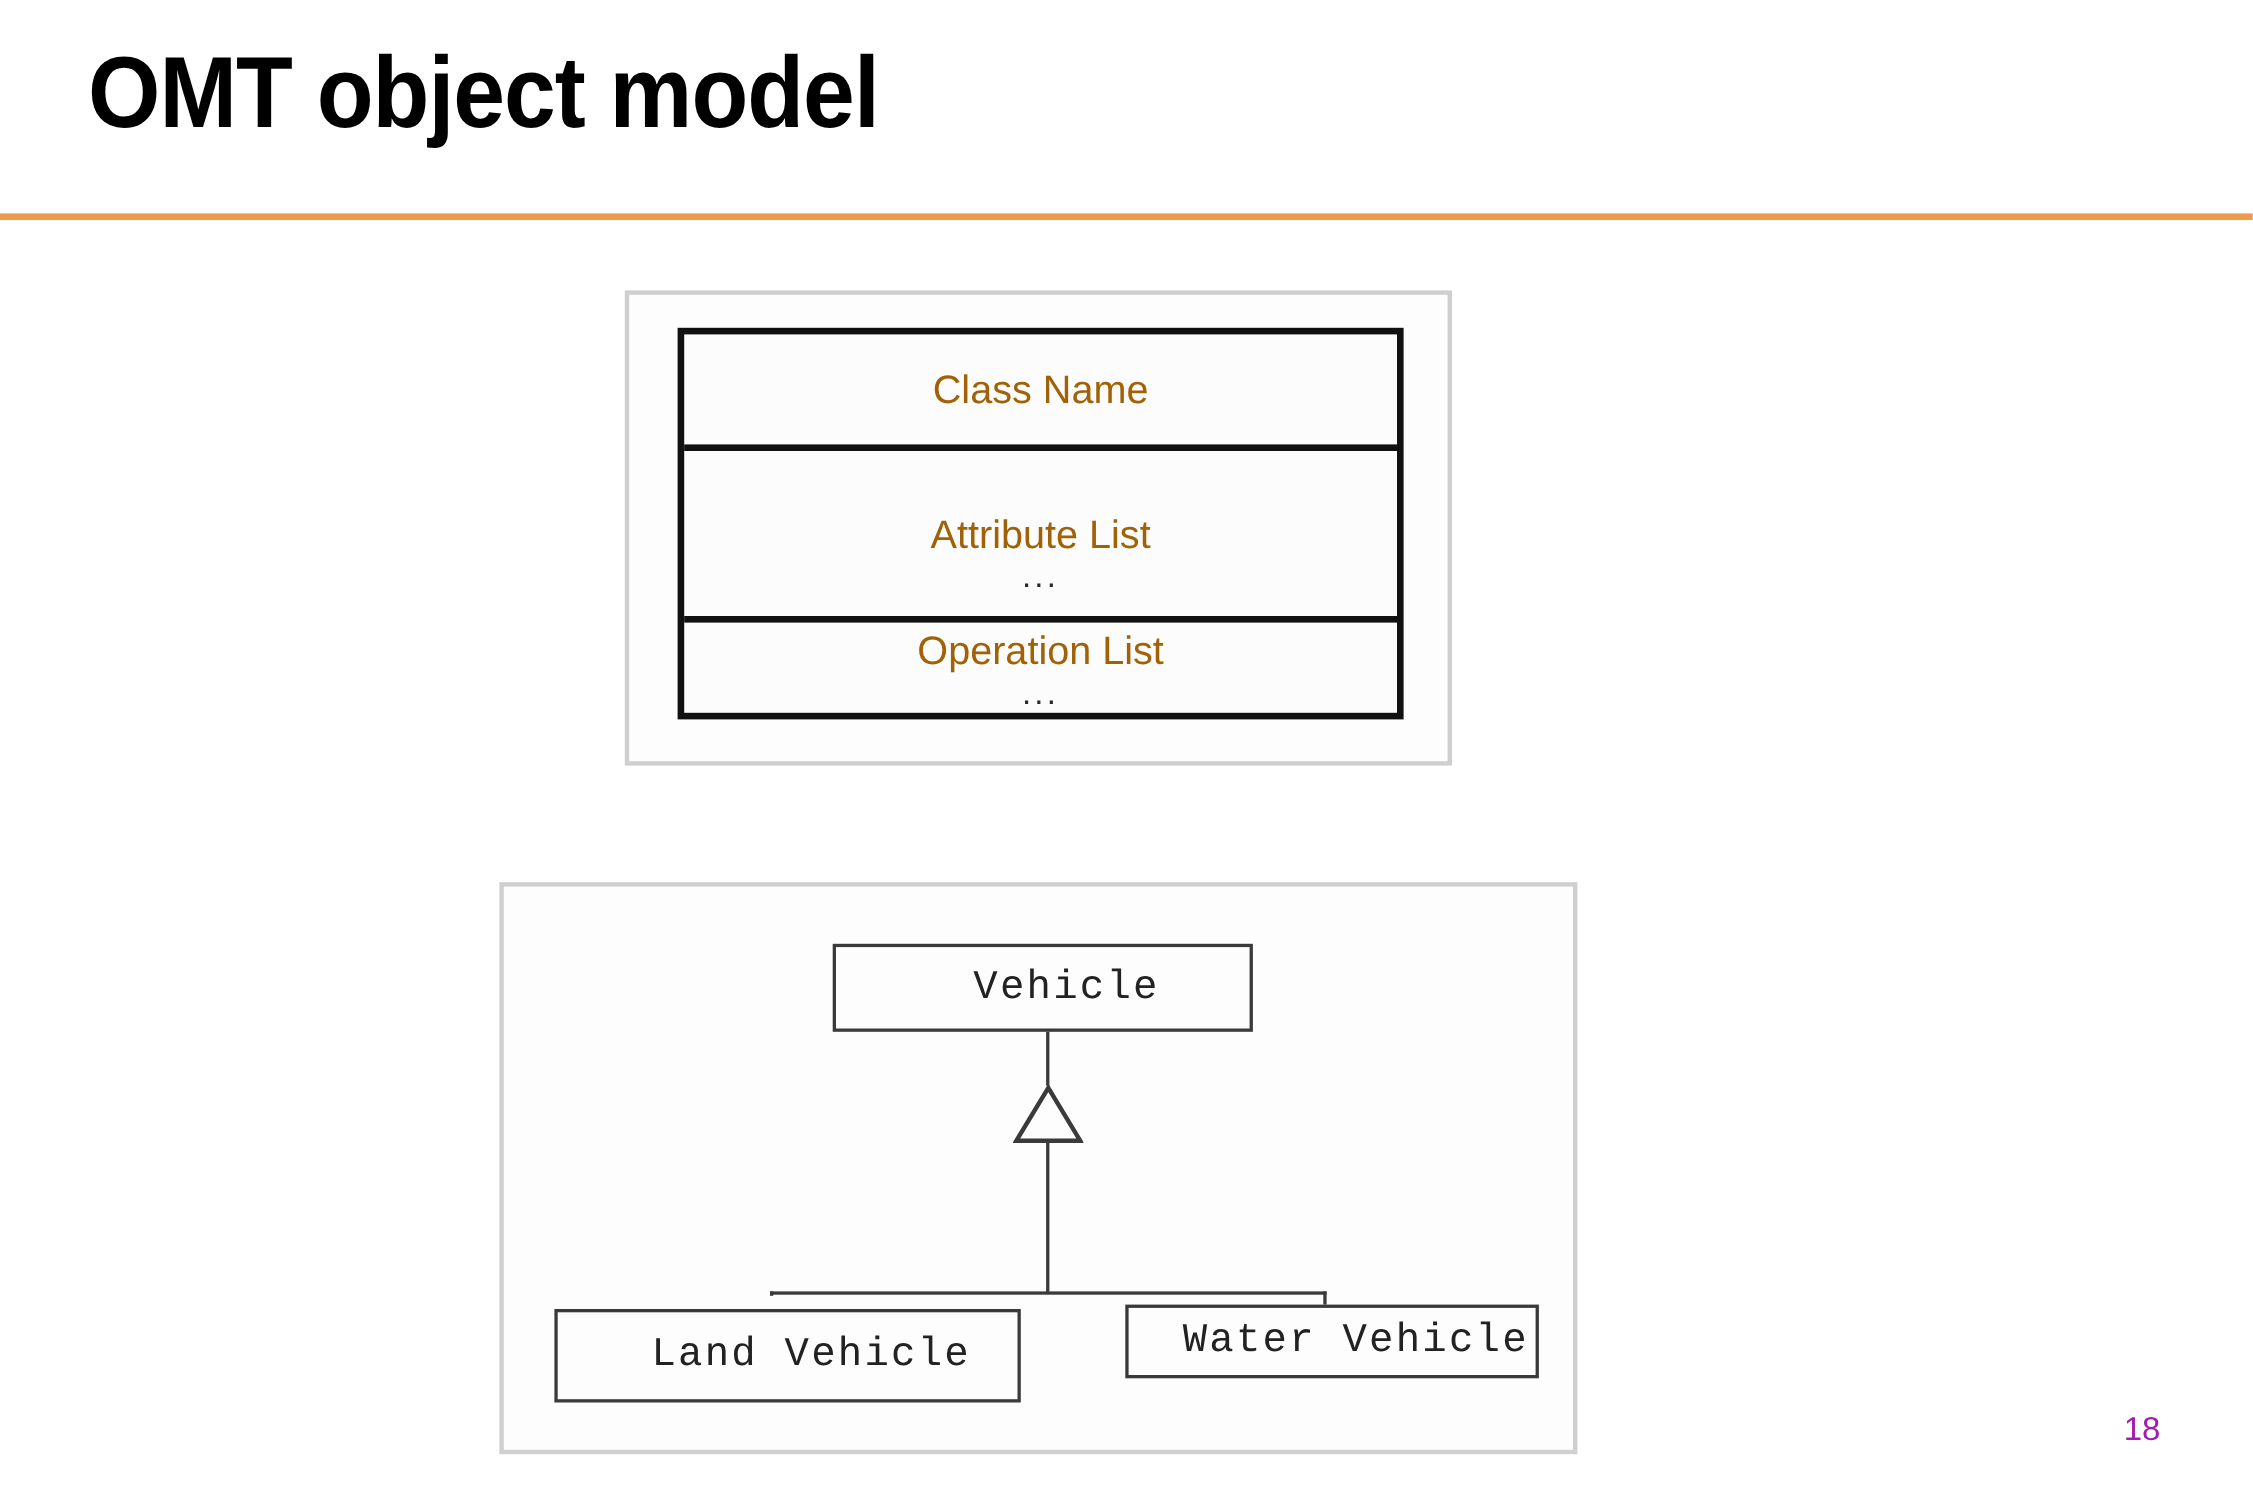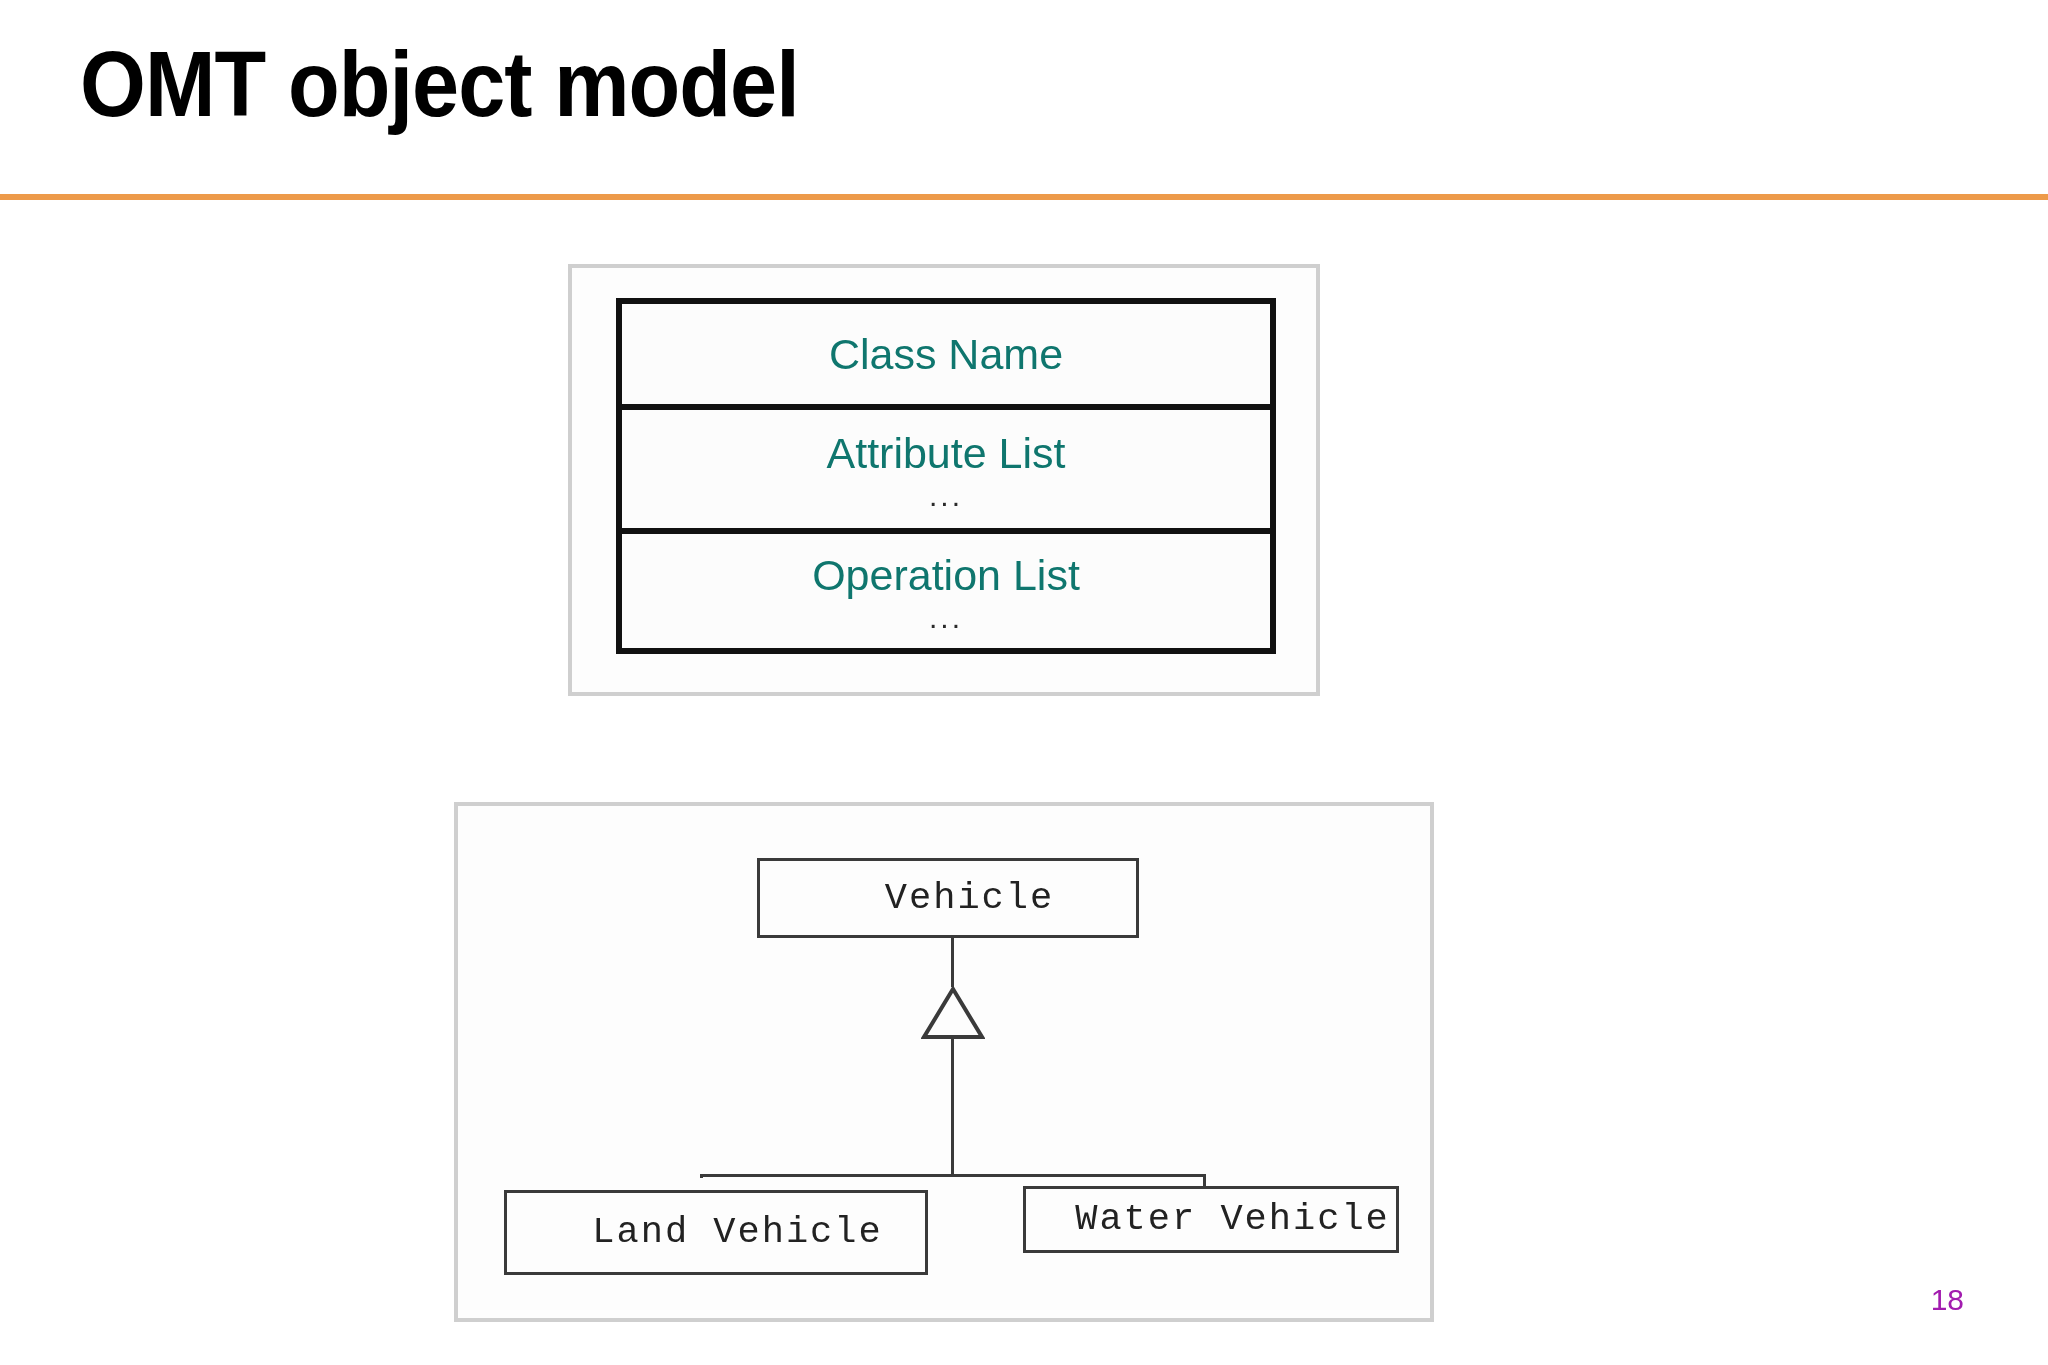--- a/index.html
+++ b/index.html
@@ -84,28 +84,29 @@
     justify-content: center;
     position: relative;
   }
   .class-compartment.name {
     height: 106px;
     border-bottom: 6px solid #111111;
   }
   .class-compartment.attributes {
     height: 124px;
     border-bottom: 6px solid #111111;
+    margin-top: 32px;
   }
   .class-compartment.operations {
     flex: 1 1 auto;
   }
   .compartment-label {
     font-family: "Liberation Sans", sans-serif;
-    font-size: 43px;
-    color: #0f766e;
+    font-size: 36px;
+    color: #a16207;
     line-height: 1;
     letter-spacing: 0px;
   }
   .compartment-ellipsis {
     font-family: "Liberation Sans", sans-serif;
     font-size: 30px;
     color: #2a2a2a;
     line-height: 0.7;
     margin-top: 10px;
     letter-spacing: 3px;

